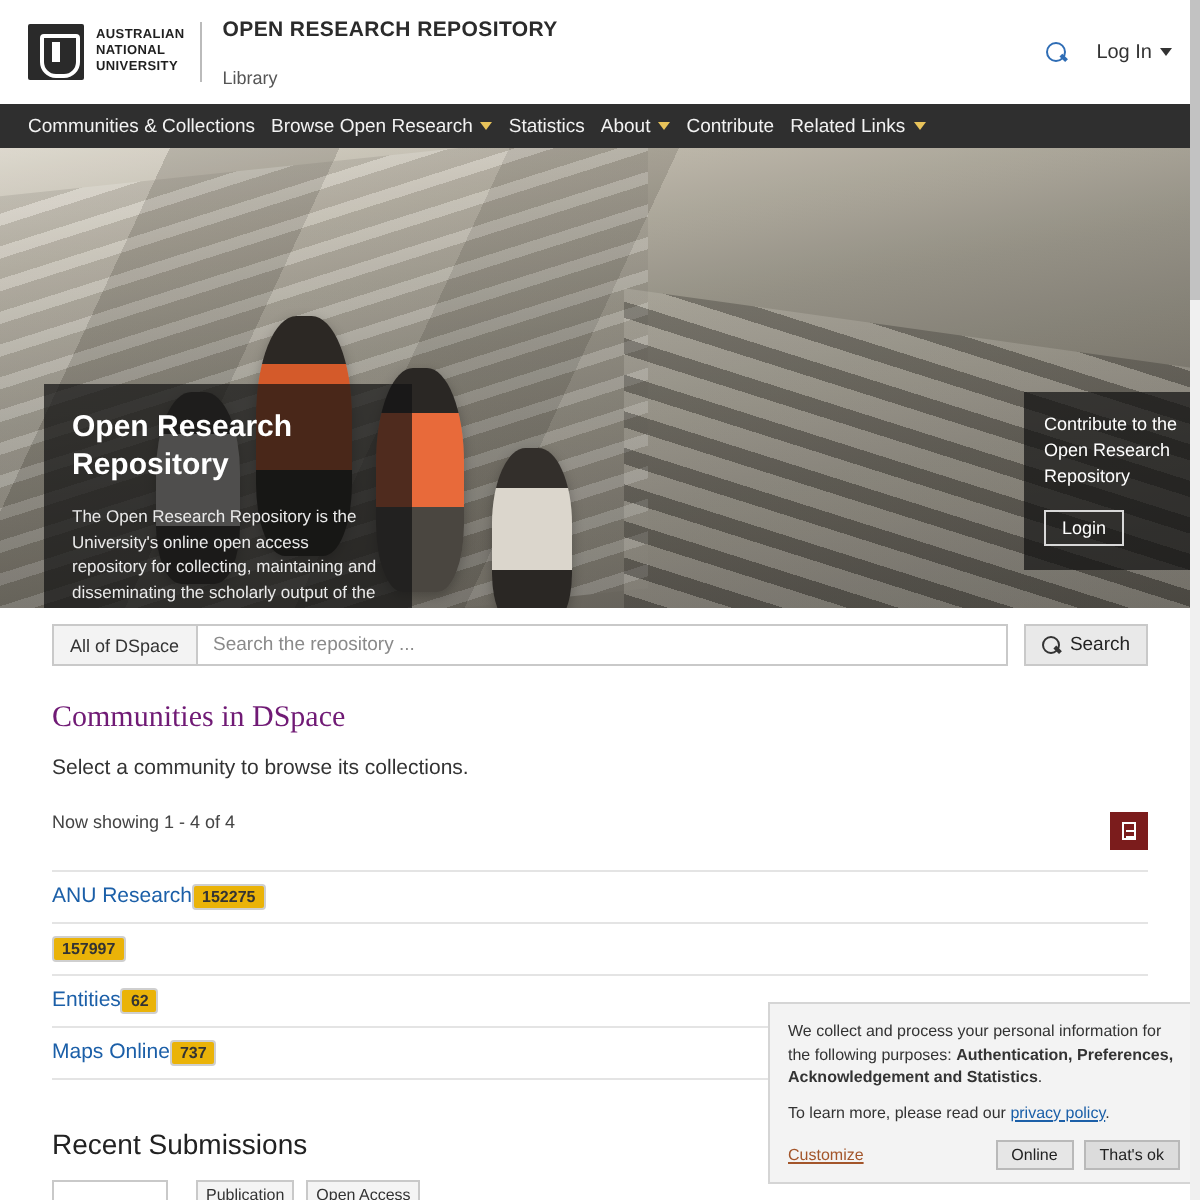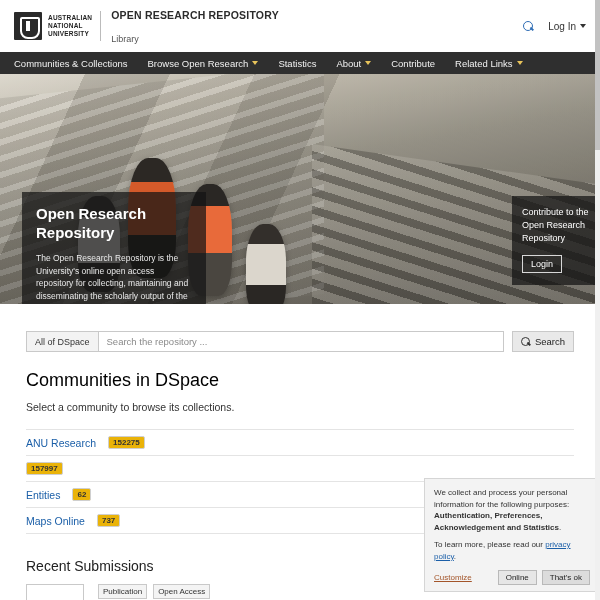--- a/index.html
+++ b/index.html
@@ -122,21 +122,21 @@
     display: inline-block;
   }
 
   
   .navbar {
     background: #2f2f2f;
     height: 22px;
     display: flex;
     align-items: center;
     padding: 0 14px;
-    gap: 20px;
+    gap: 8px;
   }
   .nav-item {
     color: #f2f2f2;
     font-size: 9.5px;
     display: flex;
     align-items: center;
     gap: 4px;
     cursor: pointer;
     white-space: nowrap;
   }
@@ -231,21 +231,21 @@
     font-size: 9px;
     padding: 3px 8px;
     font-family: inherit;
     cursor: pointer;
   }
 
   
   .search-row {
     display: flex;
     align-items: flex-end;
-    padding: 27px 26px 10px;
+    padding: 8px 26px 10px;
     gap: 0;
   }
   .scope-btn {
     height: 21px;
     border: 1px solid #c9c9c9;
     background: #f3f3f3;
     font-size: 9px;
     color: #333;
     padding: 0 8px;
     border-right: none;
@@ -285,24 +285,25 @@
     width: 7px; height: 7px; border: 1.5px solid #333; border-radius: 50%;
   }
   .mag-dark:after {
     content: ""; position: absolute; left: 6px; top: 6.5px;
     width: 4px; height: 1.5px; background: #333; transform: rotate(45deg);
   }
 
   
   .content { padding: 2px 26px 0; }
   h2.section {
-    font-size: 18px;
+    font-size: 15px;
     font-weight: normal;
-    color: #000000;
+    color: #701a75;
     margin: 6px 0 10px;
+    font-family: Liberation Serif, serif;
   }
   .lead {
     font-size: 10.5px;
     color: #333;
     margin: 0 0 16px;
   }
   .showing-row {
     display: flex;
     align-items: flex-start;
     justify-content: space-between;
@@ -336,22 +337,22 @@
     width: 5px; height: 1.4px;
     background: #fff;
     box-shadow: 0 3px 0 #fff;
   }
 
   .comm-list { margin: 0; padding: 0; list-style: none; }
   .comm-item {
     padding: 6px 0 6px;
     border-bottom: 1px solid #e4e4e4;
     display: flex;
-    align-items: center;
-    gap: 12px;
+    align-items: flex-start;
+    gap: 0;
   }
   .comm-item:first-child { border-top: 1px solid #e4e4e4; }
   .comm-link {
     color: #1b5fa8;
     font-size: 10.5px;
     text-decoration: none;
     cursor: pointer;
   }
   .badge {
     background: #eab308;
@@ -384,21 +385,21 @@
     background: #f4f4f4;
     font-size: 8px;
     padding: 2px 4px;
     color: #333;
   }
 
   
   .cookie {
     position: absolute;
     right: 0; bottom: 8px;
-    width: 176px;
+    width: 216px;
     background: #f3f3f3;
     border: 1px solid #d5d5d5;
     padding: 8px 9px 6px;
     font-size: 8px;
     line-height: 11.5px;
     color: #333;
   }
   .cookie b { font-weight: bold; }
   .cookie a { color: #1b5fa8; text-decoration: underline; cursor: pointer; }
   .cookie-actions {
@@ -516,20 +517,26 @@
   <button class="search-btn">
     <span class="mag-dark"></span>
     <span>Search</span>
   </button>
 </div>
 
 <div class="content">
   <h2 class="section">Communities in DSpace</h2>
   <p class="lead">Select a community to browse its collections.</p>
 
+  <div class="showing-row">
+    <div class="showing">Now showing 1 - 4 of 4</div>
+    <button class="export-btn">
+      <span></span>
+    </button>
+  </div>
 
   <ul class="comm-list">
     <li class="comm-item">
       <a class="comm-link">ANU Research</a>
       <span class="badge">152275</span>
     </li>
     <li class="comm-item">
       <span class="badge">157997</span>
     </li>
     <li class="comm-item">

